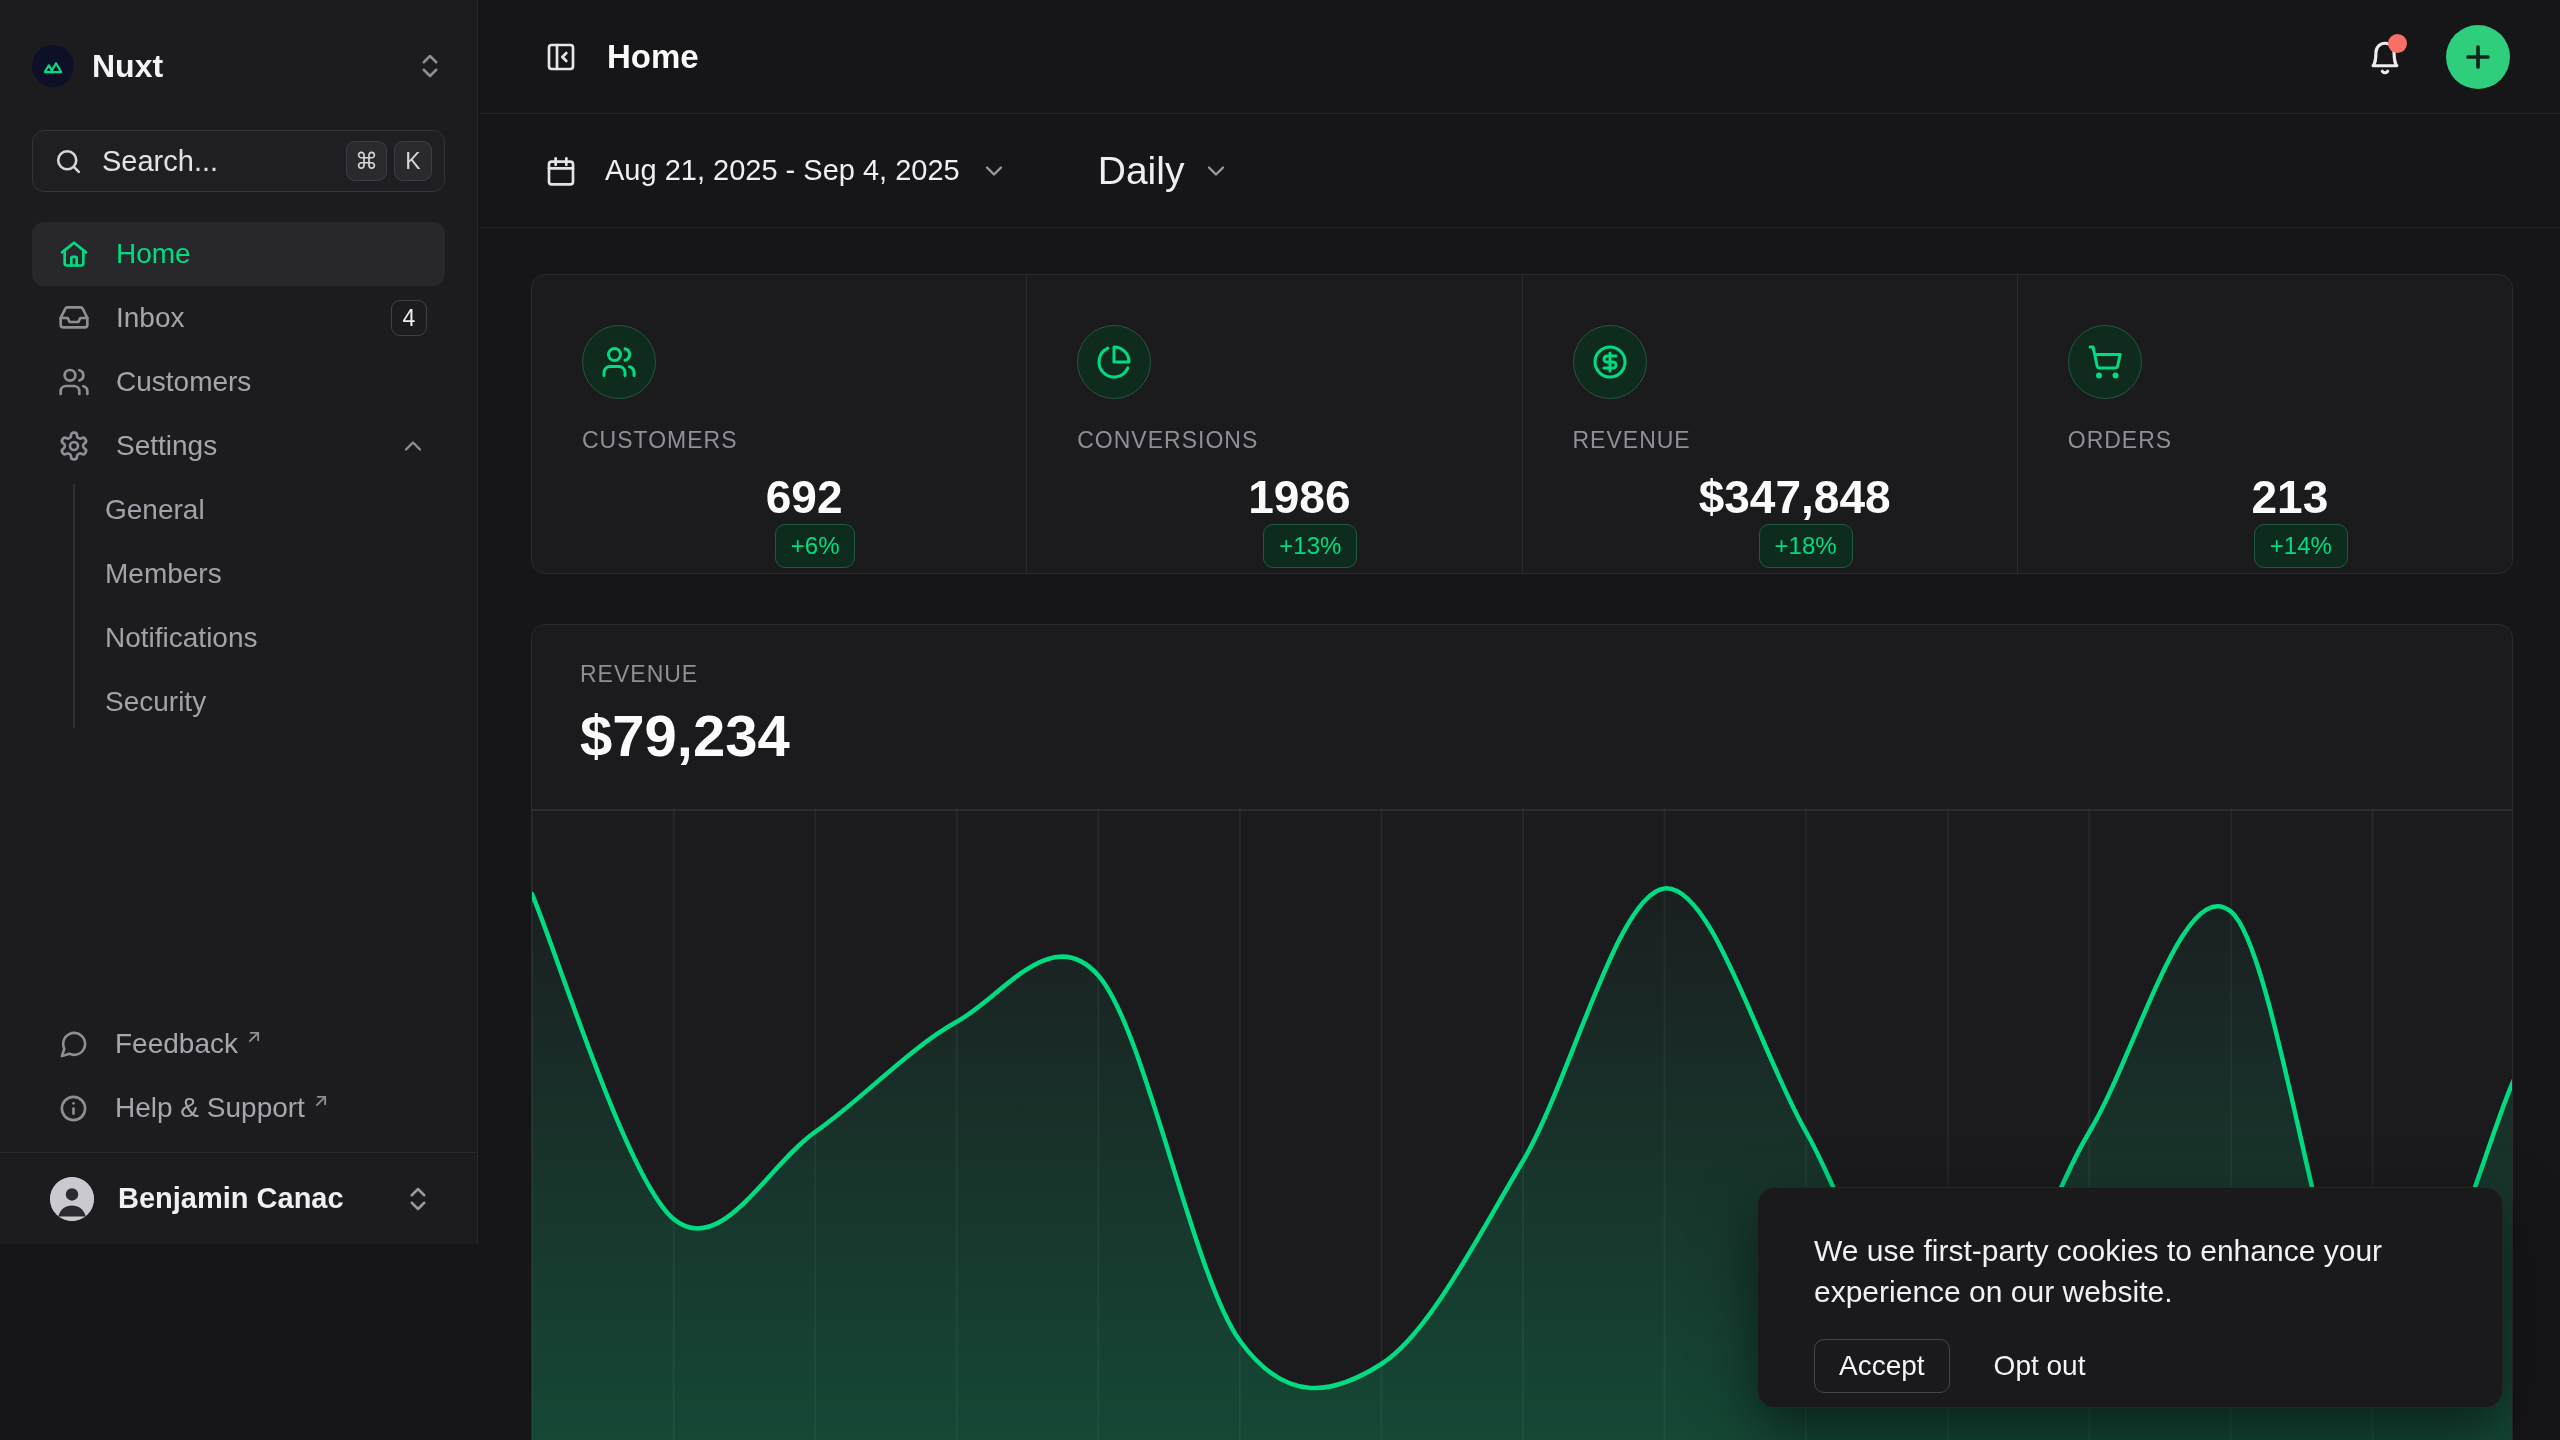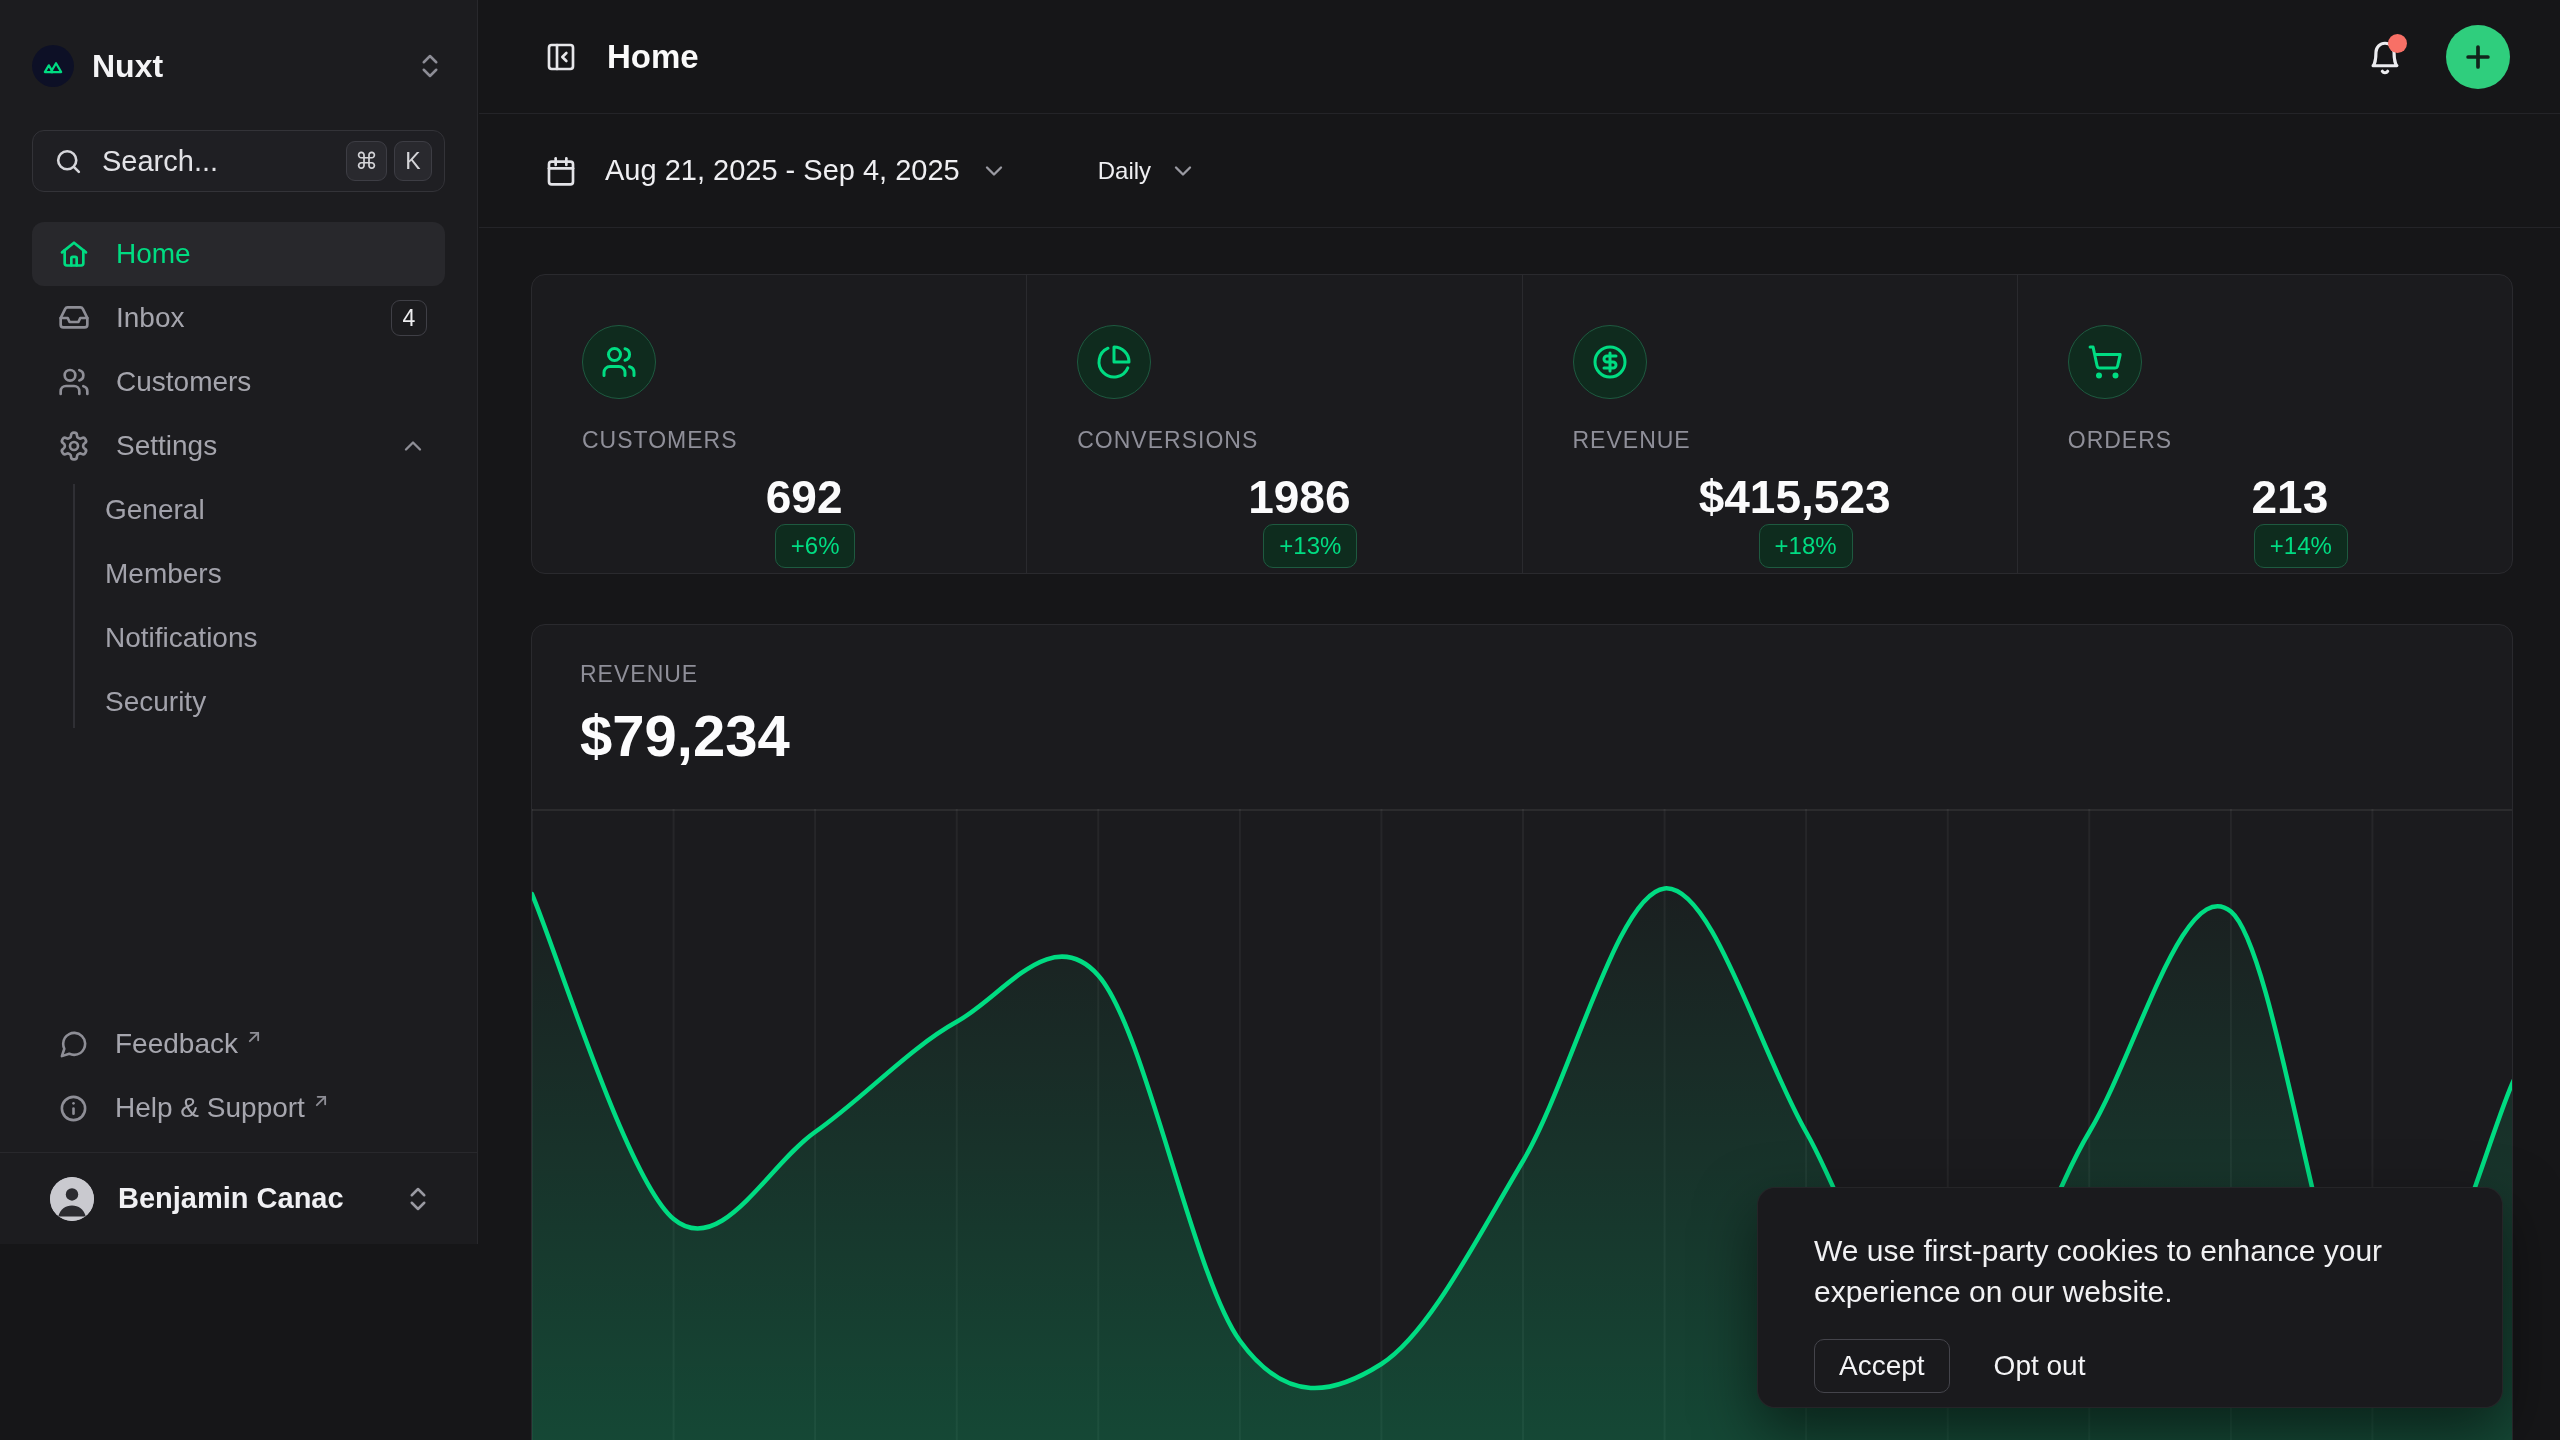--- a/index.html
+++ b/index.html
@@ -58,21 +58,21 @@
   .bell-wrap { position:relative; margin-right:42px; cursor:pointer; display:flex; }
   .bell-wrap svg { color:#ececef; }
   .bell-dot { position:absolute; right:-3px; top:-4px; width:19px; height:19px; border-radius:50%; background:#f87066; }
   .add-btn { width:64px; height:64px; border-radius:50%; background:#2fce7d; border:none; cursor:pointer;
     display:flex; align-items:center; justify-content:center; color:#12241b; }
   .toolbar { height:114px; border-bottom:1.5px solid #242428; display:flex; align-items:center; padding:0 66px; }
   .date-btn { display:flex; align-items:center; cursor:pointer; color:#efeff2; }
   .date-btn svg.cal { color:#e4e4e8; }
   .date-text { font-size:29px; font-weight:500; margin:0 20px 0 28px; }
   .period-btn { display:flex; align-items:center; cursor:pointer; margin-left:90px; color:#efeff2; }
-  .period-text { font-size:24px; font-weight:500; margin-right:18px; }
+  .period-text { font-size:39px; font-weight:500; margin-right:18px; }
 
   
   .stats-card { position:absolute; left:52px; top:274px; width:1982px; height:300px;
     background:#1b1b1e; border:1.5px solid #2a2a2e; border-radius:14px; display:flex; overflow:hidden; }
   .stat-cell { flex:1 1 0; padding:50px 0 0 50px; }
   .stat-cell + .stat-cell { border-left:1.5px solid #2a2a2e; }
   .stat-icon-circle { width:74px; height:74px; border-radius:50%; background:#0f2b1e;
     border:1.5px solid #1e5a40; display:flex; align-items:center; justify-content:center; color:#00dc82; }
   .stat-label { margin-top:28px; font-size:23px; letter-spacing:1px; color:#8f8f99; font-weight:500; }
   .stat-valrow { margin-top:16px; display:flex; align-items:center;flex-direction:column; }
@@ -310,21 +310,21 @@
     <div class="stat-cell">
       <span class="stat-icon-circle">
         <svg width="36" height="36" viewBox="0 0 24 24" fill="none" stroke="currentColor" stroke-width="2" stroke-linecap="round" stroke-linejoin="round">
             <circle cx="12" cy="12" r="10"></circle>
             <path d="M16 8h-6a2 2 0 1 0 0 4h4a2 2 0 1 1 0 4H8"></path>
             <path d="M12 18V6"></path>
           </svg>
       </span>
       <div class="stat-label">REVENUE</div>
       <div class="stat-valrow">
-        <span class="stat-value">$415,523</span>
+        <span class="stat-value">$347,848</span>
         <span class="delta-badge">+18%</span>
       </div>
     </div>
     <div class="stat-cell">
       <span class="stat-icon-circle">
         <svg width="36" height="36" viewBox="0 0 24 24" fill="none" stroke="currentColor" stroke-width="2" stroke-linecap="round" stroke-linejoin="round">
             <circle cx="8" cy="21" r="1"></circle>
             <circle cx="19" cy="21" r="1"></circle>
             <path d="M2.05 2.05h2l2.66 12.42a2 2 0 0 0 2 1.58h9.78a2 2 0 0 0 1.95-1.57l1.65-7.43H5.12"></path>
           </svg>

